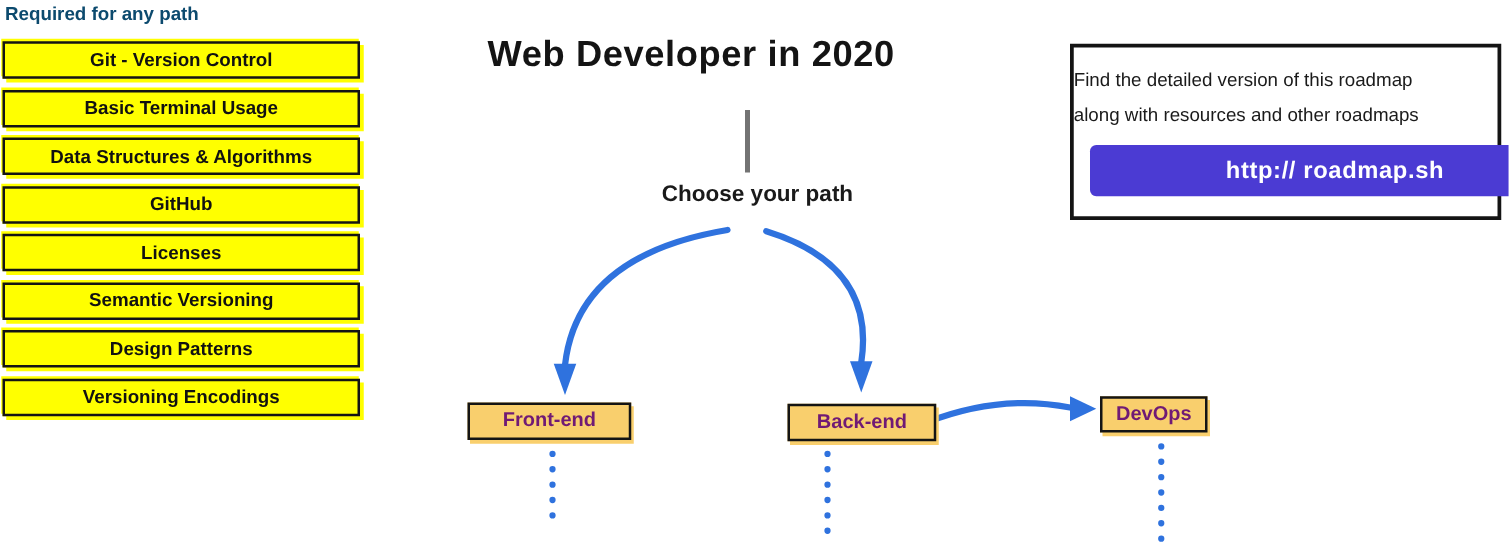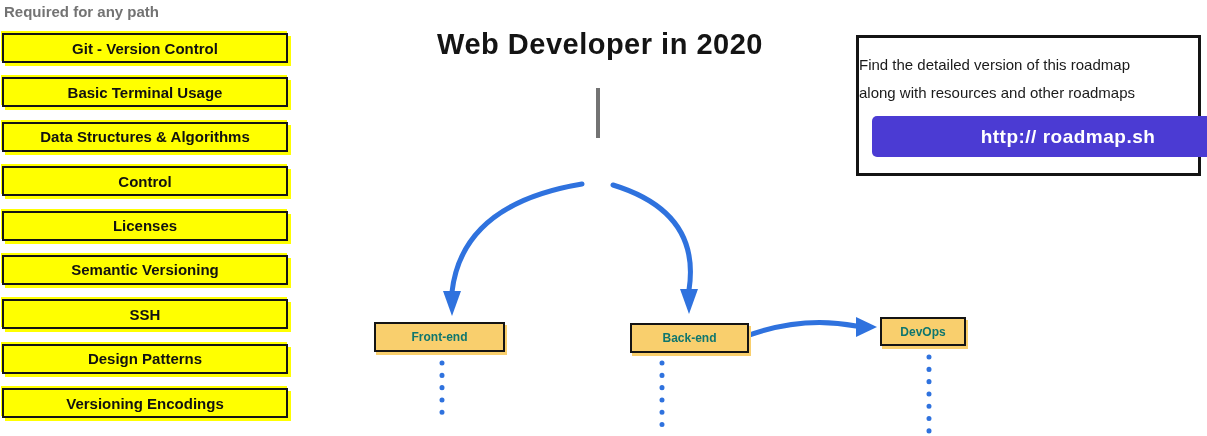--- a/index.html
+++ b/index.html
@@ -2,47 +2,47 @@
 <html><head>
 <meta charset="utf-8">
 <style>
   html,body{margin:0;padding:0;background:#fff;}
   .canvas{
     position:relative;width:1207px;height:436px;background:#ffffff;
     font-family:"Liberation Sans","DejaVu Sans",sans-serif;color:#1a1a1a;overflow:hidden;
   }
   
   .left-heading{
-    position:absolute;left:4px;top:3px;font-size:15px;font-weight:bold;color:#737373;
+    position:absolute;left:4px;top:3px;font-size:15px;font-weight:bold;color:#0c4a6e;
   }
   .left-col{
-    position:absolute;left:2px;top:33px;width:286px;height:385px;
+    position:absolute;left:2px;top:33px;width:286px;height:300px;
     display:flex;flex-direction:column;justify-content:space-between;
   }
   .ybox{
     box-sizing:border-box;height:30px;background:#FFFF00;border:2px solid #141414;
     box-shadow:3px 3px 0 #ffff00,-1px -2px 0 #ffff00;
     display:flex;align-items:center;justify-content:center;
     font-size:15px;font-weight:600;color:#111;cursor:pointer;
   }
   
   .title{
-    position:absolute;left:390px;top:28px;width:420px;text-align:center;
+    position:absolute;left:390px;top:28px;width:420px;
     font-size:29px;font-weight:bold;letter-spacing:.5px;color:#141414;
   }
   .vline{position:absolute;left:596px;top:88px;width:4px;height:50px;background:#737373;}
   .choose{
     position:absolute;left:456px;top:145px;width:300px;text-align:center;
     font-size:18px;font-weight:bold;color:#1a1a1a;
   }
   .flow-svg{position:absolute;left:0;top:0;width:1207px;height:436px;pointer-events:none;}
   .node{
     position:absolute;box-sizing:border-box;background:#F9CF6D;border:2px solid #141414;
     box-shadow:2px 3px 0 #f9cf6d;display:flex;align-items:center;justify-content:center;
-    font-size:12px;font-weight:600;color:#0f766e;cursor:pointer;
+    font-size:16px;font-weight:600;color:#701a75;cursor:pointer;
   }
   .node-frontend{left:374px;top:322px;width:131px;height:30px;}
   .node-backend{left:630px;top:323px;width:119px;height:30px;}
   .node-devops{left:880px;top:317px;width:86px;height:29px;}
   
   .info-box{
     position:absolute;left:856px;top:35px;width:345px;height:141px;box-sizing:border-box;
     background:#ffffff;border:3px solid #141414;
   }
   .info-line1,.info-line2{
@@ -59,30 +59,30 @@
 </head>
 <body>
 
 <div class="canvas">
 
   <div class="left-heading">Required for any path</div>
   <div class="left-col">
     <div class="ybox">Git - Version Control</div>
     <div class="ybox">Basic Terminal Usage</div>
     <div class="ybox">Data Structures &amp; Algorithms</div>
-    <div class="ybox">Control</div>
+    <div class="ybox">GitHub</div>
     <div class="ybox">Licenses</div>
     <div class="ybox">Semantic Versioning</div>
-    <div class="ybox">SSH</div>
     <div class="ybox">Design Patterns</div>
     <div class="ybox">Versioning Encodings</div>
   </div>
 
   <div class="title">Web Developer in 2020</div>
   <div class="vline"></div>
+  <div class="choose">Choose your path</div>
 
   <svg class="flow-svg" viewBox="0 0 1207 436" xmlns="http://www.w3.org/2000/svg">
     <g stroke="#2F72DE" stroke-width="5" fill="none" stroke-linecap="round">
       <path d="M582 184 Q462 204 452 292"></path>
       <path d="M613 185 Q701 212 689 290"></path>
       <path d="M741 338 Q800 315 856 326"></path>
     </g>
     <g fill="#2F72DE">
       <polygon points="443,291 461,291 452,316"></polygon>
       <polygon points="680,289 698,289 689,314"></polygon>

